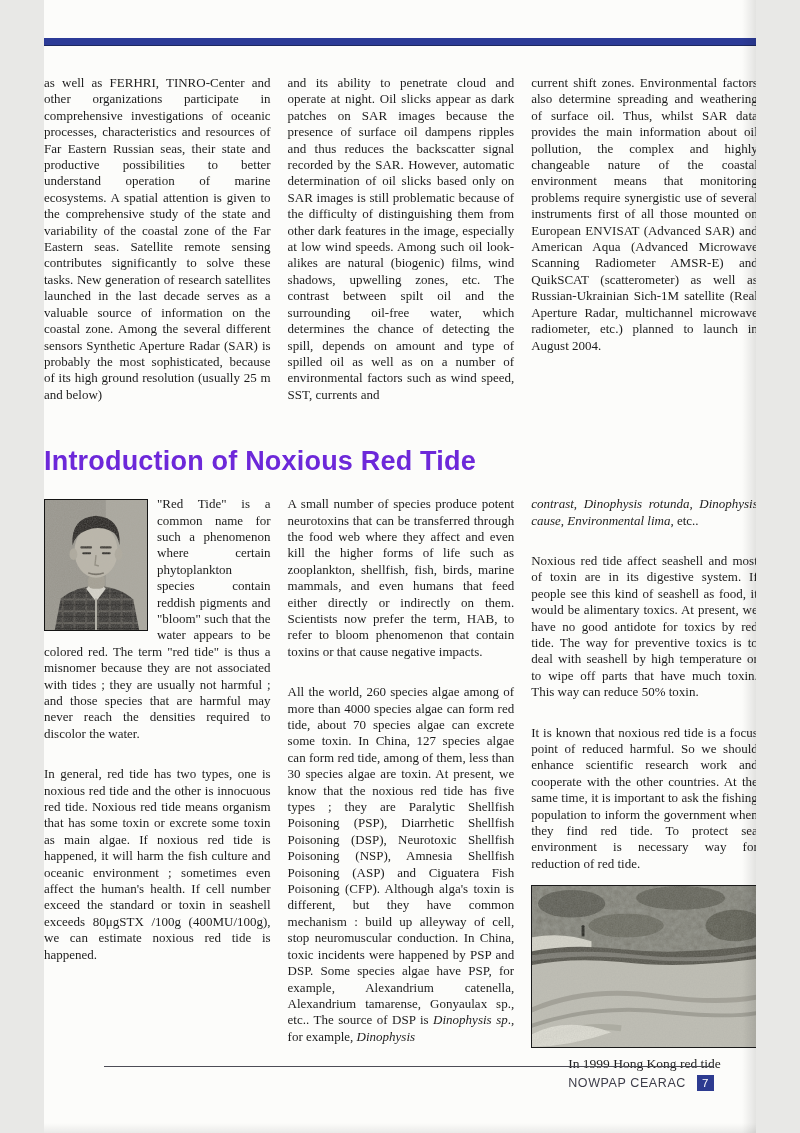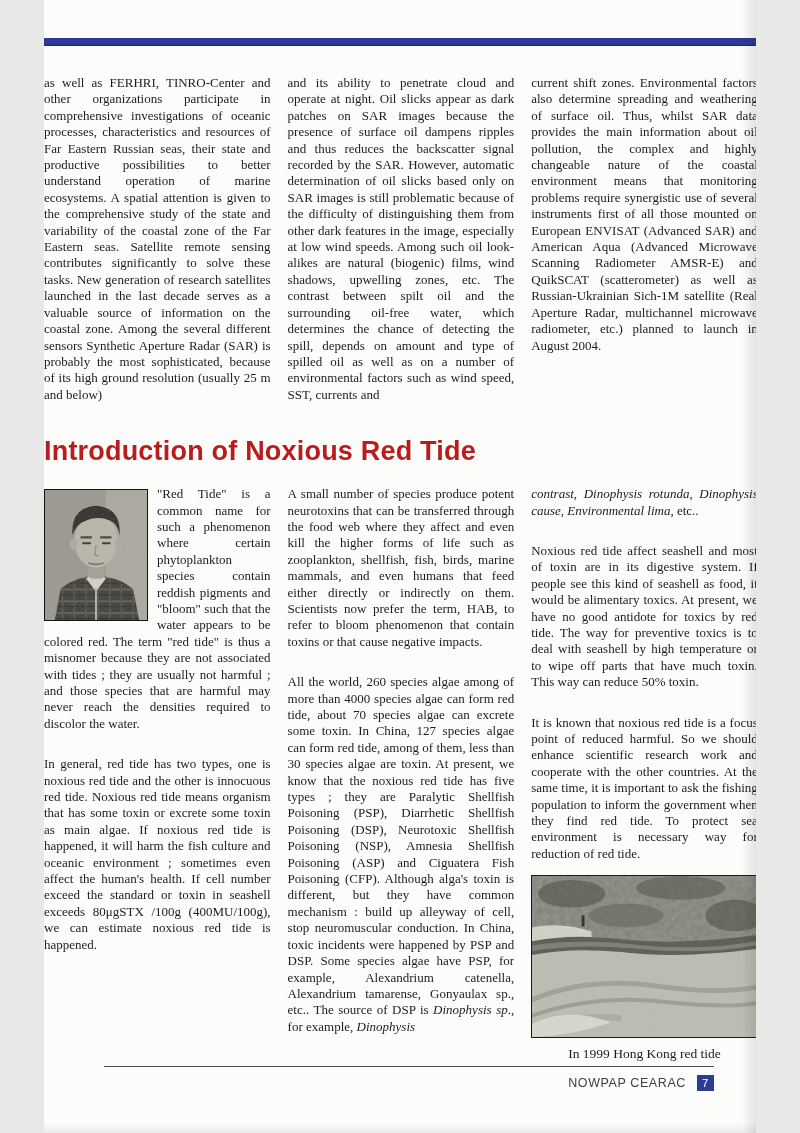--- a/index.html
+++ b/index.html
@@ -24,21 +24,21 @@
 
   .cols { display:flex; gap:17px; align-items:flex-start; }
   .tcol, .acol {
     width:226.6px; flex:0 0 226.6px;
     font-size:13px; line-height:16.4px; text-align:justify;
   }
   .top-section { margin-top:29px; }
 
   h1.article-title {
     font-family:"Liberation Sans", sans-serif; font-weight:bold;
-    font-size:27px; letter-spacing:0.2px; color:#b91c1c; margin-top:33px;
+    font-size:27px; letter-spacing:0.2px; color:#6d28d9; margin-top:43px;
   }
   .byline {
     margin-top:15px; font-weight:bold; font-style:italic;
     font-size:16.5px; line-height:23px; text-align:justify;
   }
   .article-body { margin-top:19px; }
 
   .para { text-align:justify; }
   .para + .para { margin-top:24px; }
   .it { font-style:italic; }

